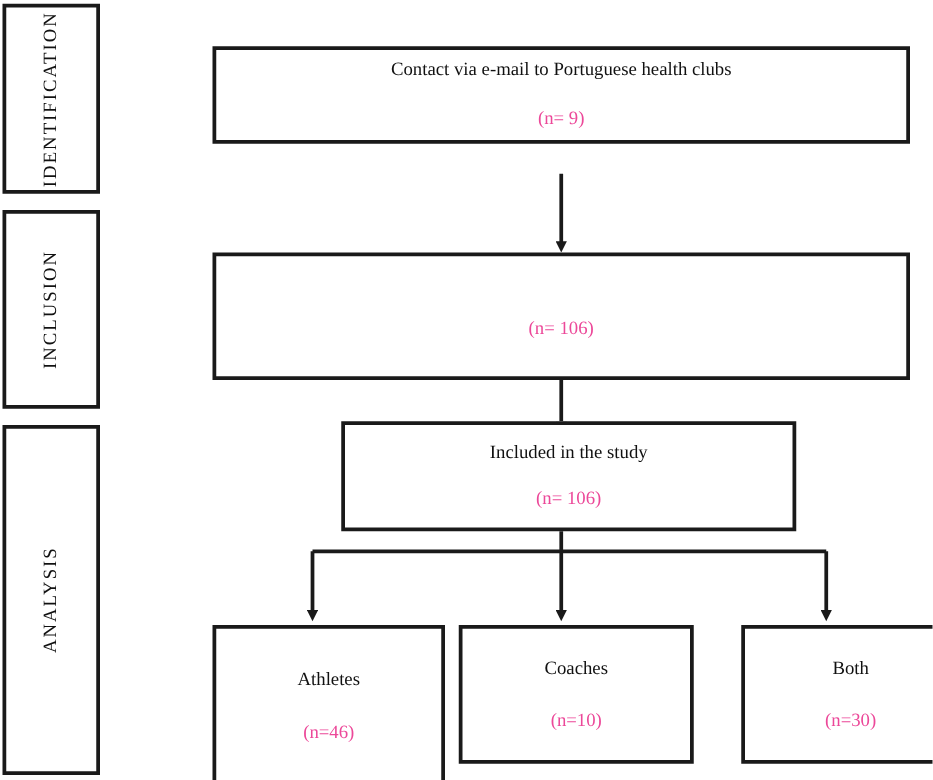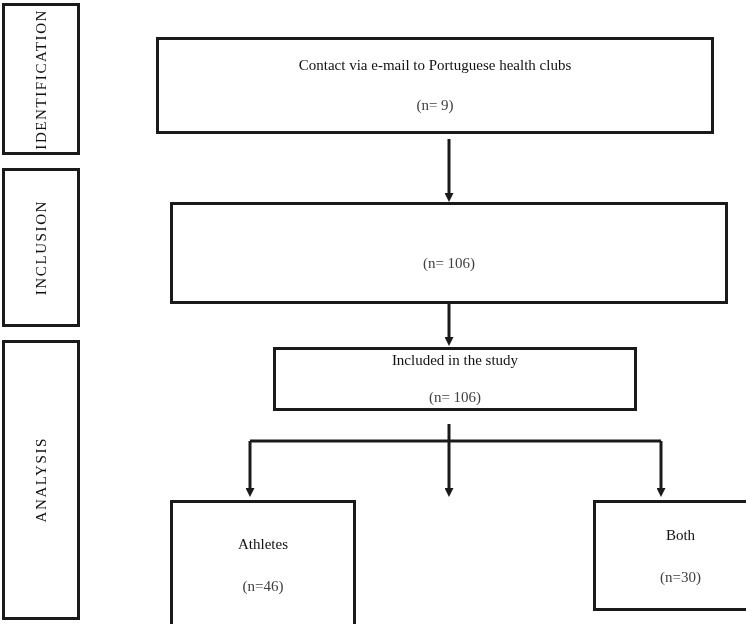--- a/index.html
+++ b/index.html
@@ -59,21 +59,21 @@
     font-size: 15px;
     line-height: 1.15;
     white-space: nowrap;
     color: #111111;
   }
   .flow-count {
     font-size: 15px;
     line-height: 1.15;
     margin-top: 22px;
     white-space: nowrap;
-    color: #404040;
+    color: #ec4899;
   }
   .flow-box.compact .flow-count {
     margin-top: 20px;
   }
   .flow-box.leaf .flow-title {
     margin-top: 2px;
   }
   .flow-box.leaf .flow-count {
     margin-top: 24px;
   }
@@ -117,38 +117,42 @@
     <line x1="449" y1="303" x2="449" y2="338" stroke="#1a1a1a" stroke-width="3" marker-end="url(#arrowhead)"></line>
 
     <line x1="449" y1="424" x2="449" y2="441" stroke="#1a1a1a" stroke-width="3"></line>
     <line x1="250" y1="441" x2="661" y2="441" stroke="#1a1a1a" stroke-width="3"></line>
 
     <line x1="250" y1="441" x2="250" y2="489" stroke="#1a1a1a" stroke-width="3" marker-end="url(#arrowhead)"></line>
     <line x1="449" y1="441" x2="449" y2="489" stroke="#1a1a1a" stroke-width="3" marker-end="url(#arrowhead)"></line>
     <line x1="661" y1="441" x2="661" y2="489" stroke="#1a1a1a" stroke-width="3" marker-end="url(#arrowhead)"></line>
   </svg>
 
-  <div class="flow-box" style="left:156px; top:37px; width:558px; height:97px;">
+  <div class="flow-box" style="left:170px; top:37px; width:558px; height:78px;">
     <span class="flow-title">Contact via e-mail to Portuguese health clubs</span>
     <span class="flow-count">(n= 9)</span>
   </div>
 
   <div class="flow-box" style="left:170px; top:202px; width:558px; height:102px;">
     <span class="flow-count">(n= 106)</span>
   </div>
 
-  <div class="flow-box compact" style="left:273px; top:347px; width:364px; height:64px;">
+  <div class="flow-box compact" style="left:273px; top:337px; width:364px; height:88px;">
     <span class="flow-title">Included in the study</span>
     <span class="flow-count">(n= 106)</span>
   </div>
 
   <div class="flow-box leaf" style="left:170px; top:500px; width:186px; height:129px;">
     <span class="flow-title">Athletes</span>
     <span class="flow-count">(n=46)</span>
   </div>
 
+  <div class="flow-box leaf" style="left:367px; top:500px; width:188px; height:111px;">
+    <span class="flow-title">Coaches</span>
+    <span class="flow-count">(n=10)</span>
+  </div>
 
   <div class="flow-box leaf" style="left:566px; top:500px; width:175px; height:111px;margin-left:27px;">
     <span class="flow-title">Both</span>
     <span class="flow-count">(n=30)</span>
   </div>
 
 </div>
 
 </body></html>

